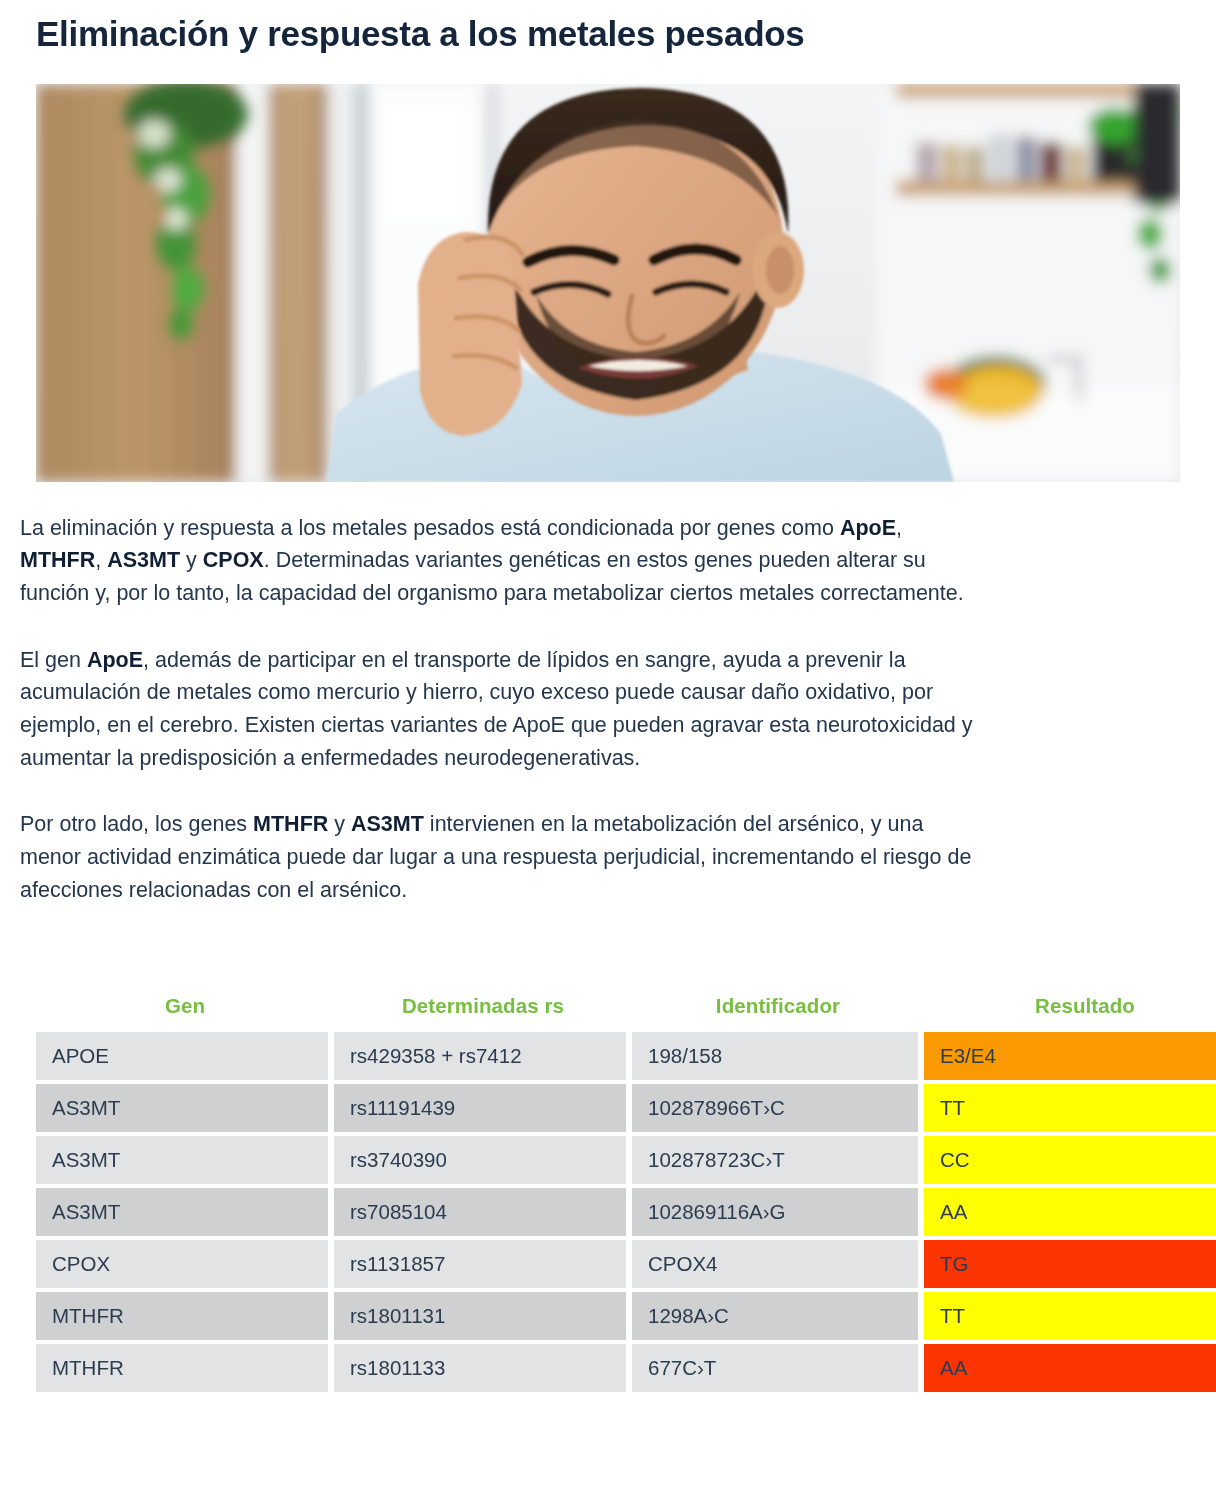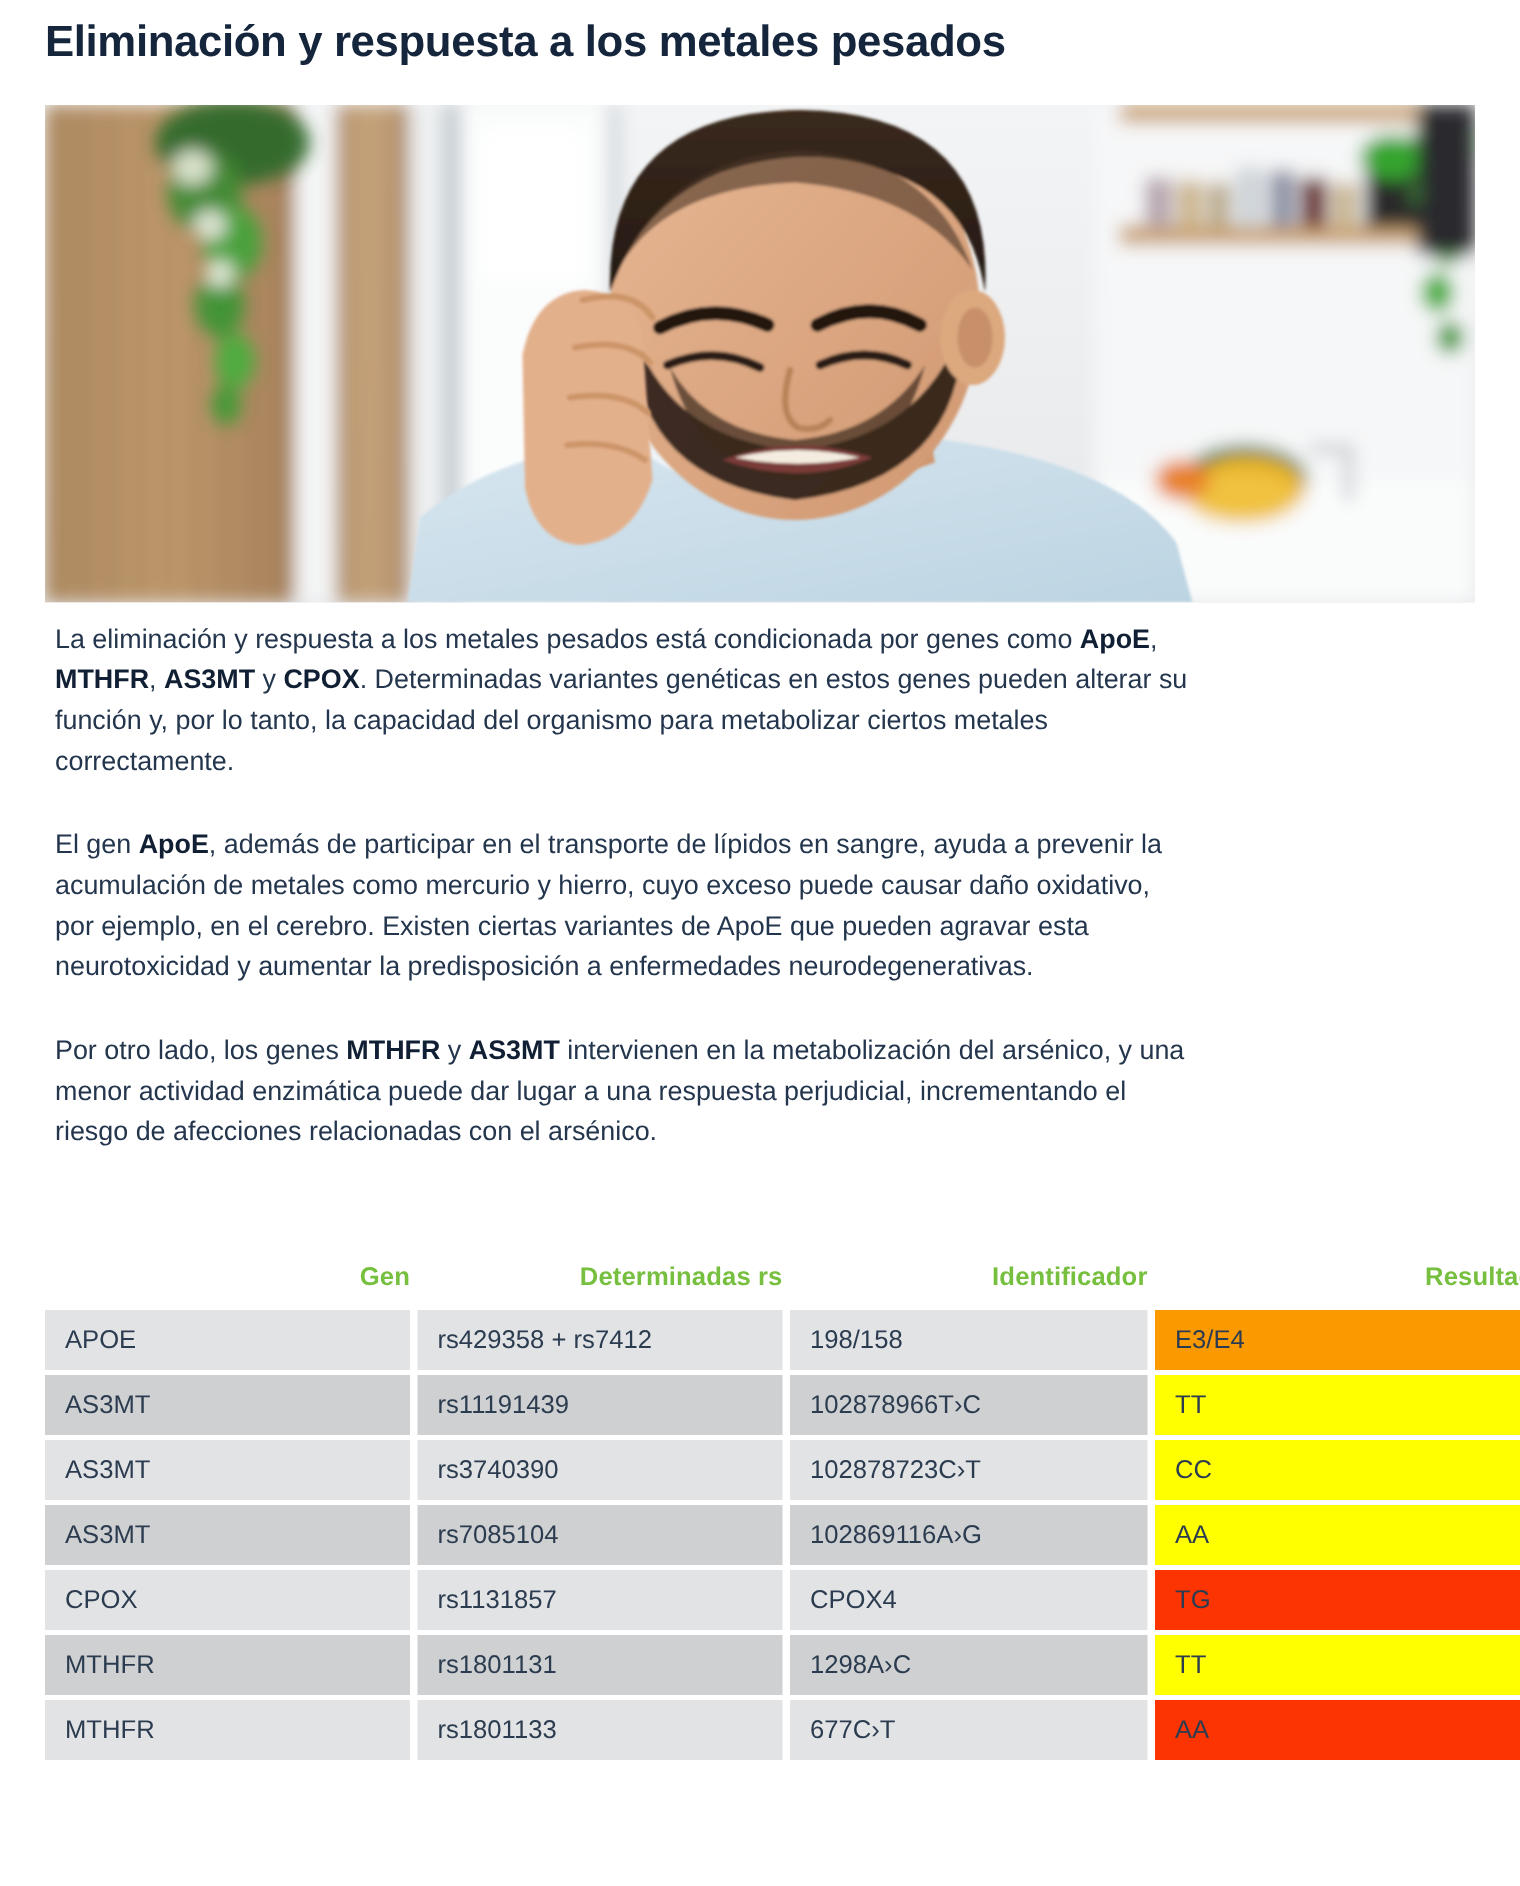--- a/index.html
+++ b/index.html
@@ -40,22 +40,22 @@
     width: 1144px;
     height: 398px;
     overflow: hidden;
     position: relative;
     background: #e9ecee;
   }
   .hero svg { display: block; width: 100%; height: 100%; }
 
   
   .body-copy {
-    padding: 0 44px;
-    margin-top: 13px;
+    padding: 0 20px;
+    margin-top: 30px;
   }
   .body-copy p {
     margin: 0 0 34px 0;
     font-size: 21.5px;
     line-height: 1.52;
     color: #24364d;
     font-weight: 400;
     max-width: 1150px;
   }
   .body-copy p:last-child { margin-bottom: 0; }
@@ -67,21 +67,21 @@
     margin-top: 80px;
   }
   table.result-table {
     border-collapse: separate;
     border-spacing: 6px 4px;
     width: 1186px;
     margin-left: -6px;
     table-layout: fixed;
   }
   table.result-table th {
-    text-align: right;
+    text-align: center;
     font-size: 20.5px;
     font-weight: 700;
     color: #76bf3f;
     padding: 4px 0 10px 6px;
     background: transparent;
     letter-spacing: 0.1px;
   }
   table.result-table td {
     font-size: 20.5px;
     font-weight: 400;

